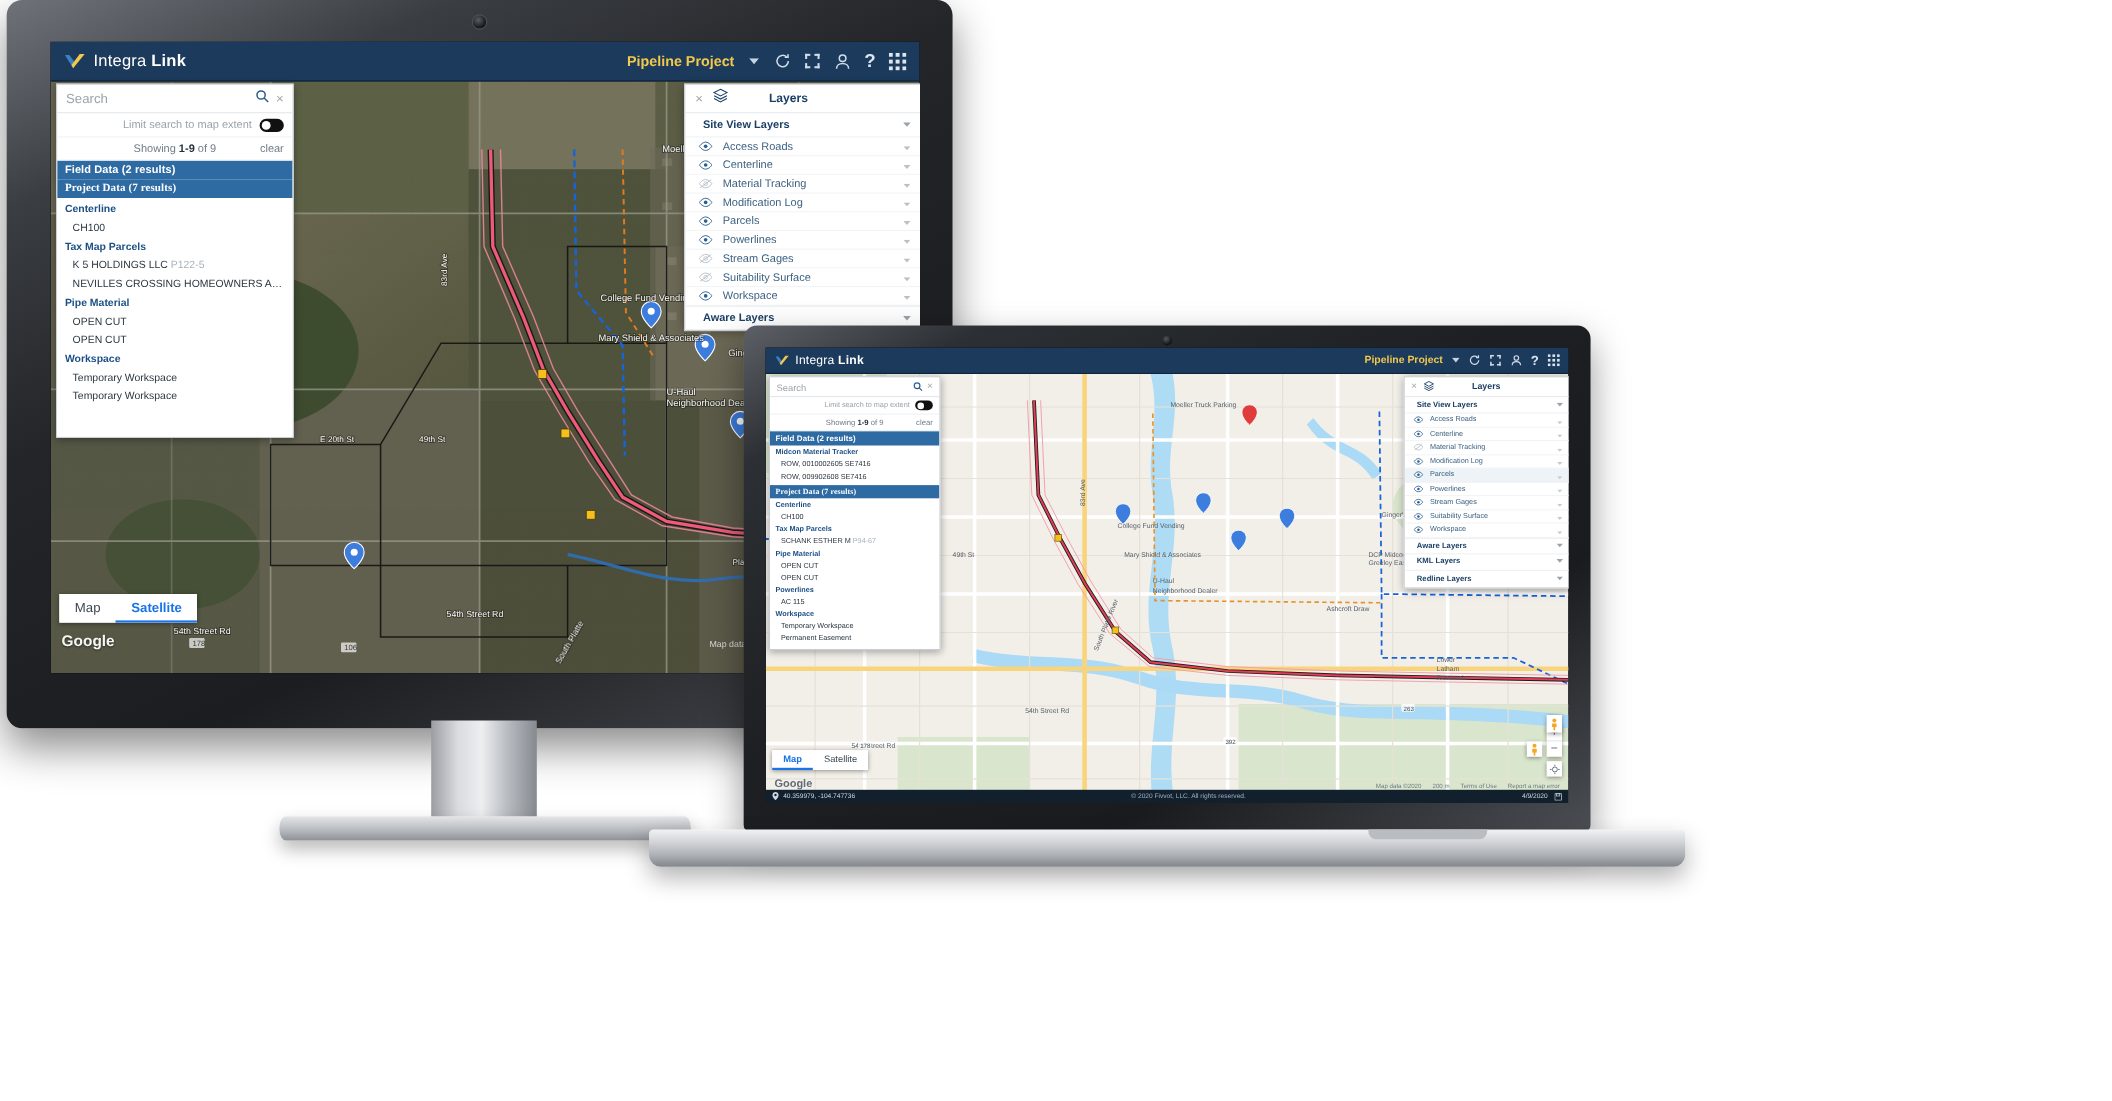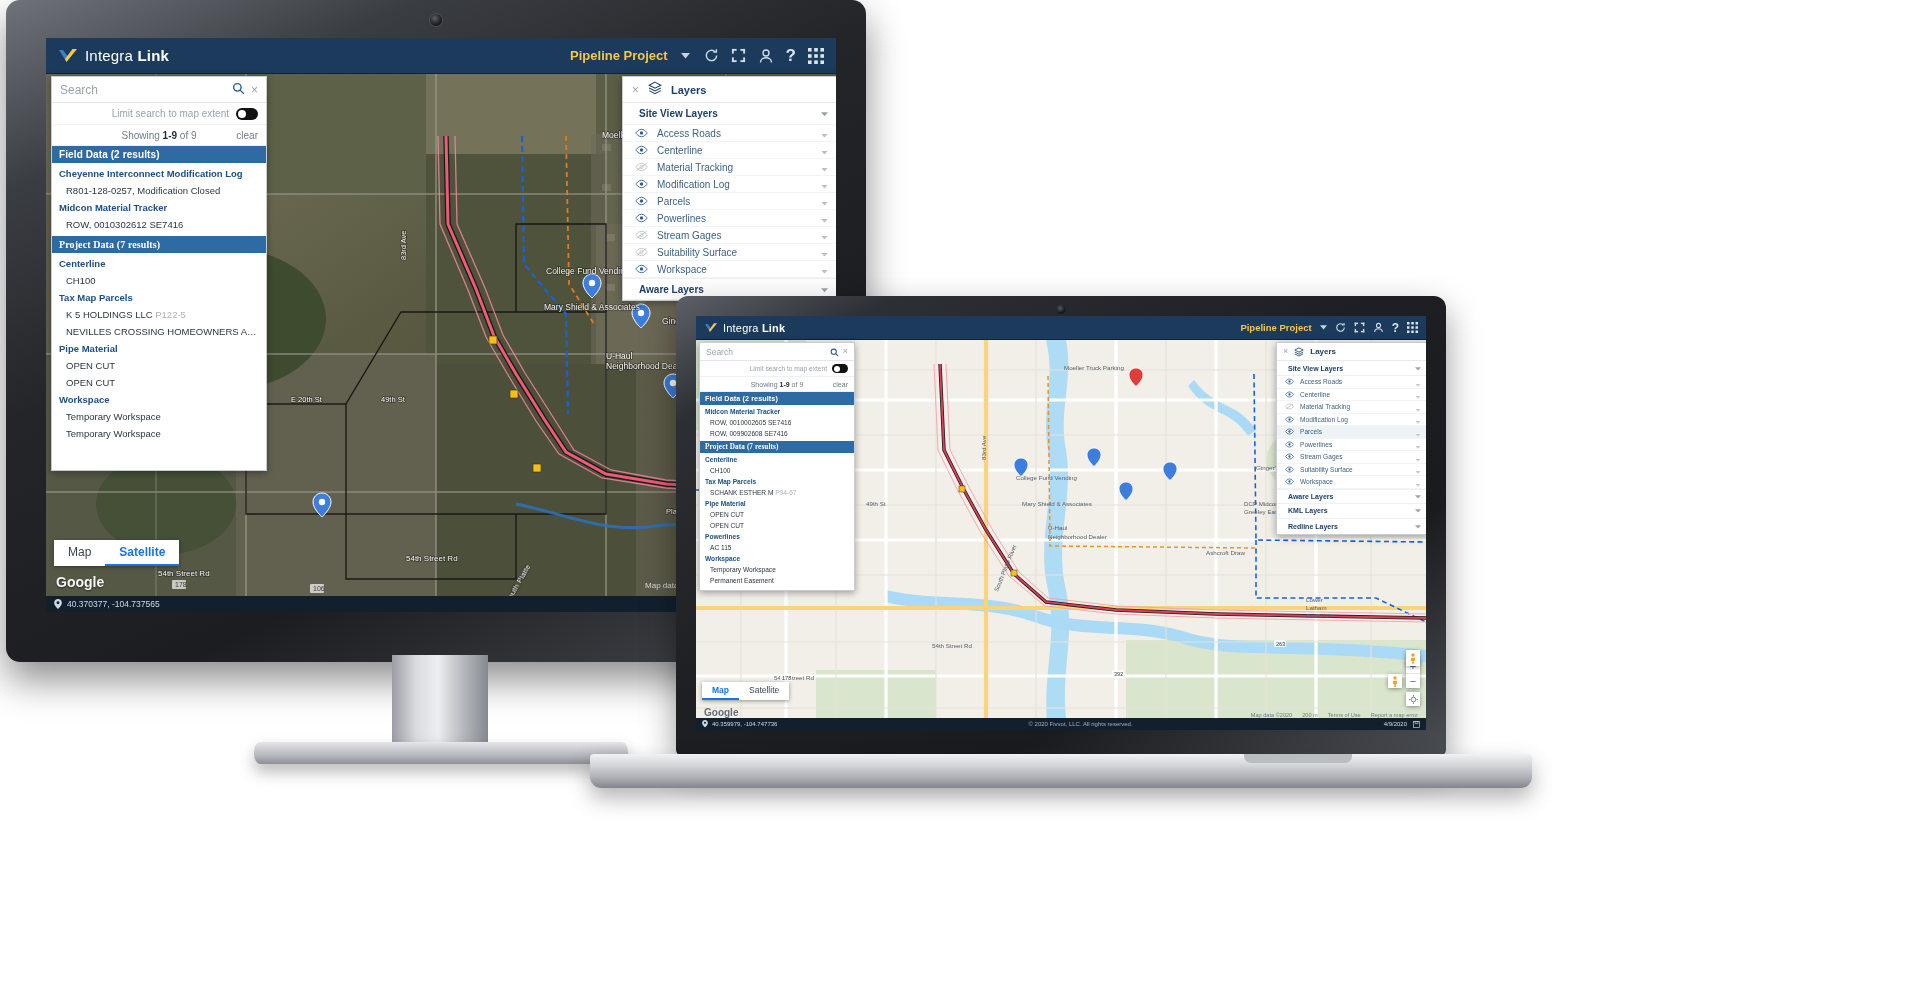--- a/index.html
+++ b/index.html
@@ -110,21 +110,21 @@
   .item .pid{ color:#a9b2ba; }
   .resbody{ background:#fff; }
 
   
   .layerpanel{
     position:absolute; background:#fff; border:1px solid #c6ccd2;
     box-shadow:0 2px 8px rgba(0,0,0,.35); overflow:hidden;
   }
   .lphdr{ display:flex; align-items:center; border-bottom:1px solid #e6eaee; }
   .lphdr .xbtn{ color:#9aa3ab; }
-  .lptitle{ color:#1c3f66; font-weight:700; }
+  .lptitle{ color:#1c3f66; font-weight:700;margin-left:28px; }
   .lpsection{ display:flex; align-items:center; color:#1c3f66; font-weight:700; border-bottom:1px solid #eef1f4; }
   .lprow{ display:flex; align-items:center; border-bottom:1px solid #f2f4f6; }
   .lprow .lbl{ color:#3d6282; }
   .caret{ margin-left:auto; color:#9aa3ab; }
   .eye{ display:block; }
 
   
   .maptypes{ position:absolute; display:flex; background:#fff; box-shadow:0 1px 4px rgba(0,0,0,.4); }
   .mt{ color:#3a4750; text-align:center; }
   .mt.active{ color:#1a73e8; border-bottom:2px solid #1a73e8; font-weight:600; }
@@ -392,26 +392,20 @@
                 <span class="knob" style="width:8px;height:8px;"></span>
               </span>
             </div>
             <div class="showrow" style="height:21px;font-size:10px;">
               <span>Showing</span>&nbsp;<b>1-9</b>&nbsp;<span>of 9</span>
               <span class="clearlink" style="font-size:10px;">clear</span>
             </div>
             <div class="resbody">
 
               <div class="grouphdr" style="padding:3px 7px;font-size:10px;">Field Data (2 results)</div>
-              <div style="padding:2px 0 2px 0;">
-                <div class="cat" style="padding:3px 7px;font-size:9.5px;">Cheyenne Interconnect Modification Log</div>
-                <div class="item nowrap" style="padding:3px 7px 3px 14px;font-size:9.5px;"><span>R801-128-0257, Modification Closed</span></div>
-                <div class="cat" style="padding:3px 7px;font-size:9.5px;">Midcon Material Tracker</div>
-                <div class="item nowrap" style="padding:3px 7px 4px 14px;font-size:9.5px;"><span>ROW, 0010302612 SE7416</span></div>
-              </div>
 
               <div class="grouphdr alt" style="padding:3px 7px;font-size:10px;">Project Data (7 results)</div>
               <div style="padding:2px 0 6px 0;">
                 <div class="cat" style="padding:3px 7px;font-size:9.5px;">Centerline</div>
                 <div class="item nowrap" style="padding:3px 7px 3px 14px;font-size:9.5px;"><span>CH100</span></div>
 
                 <div class="cat" style="padding:3px 7px;font-size:9.5px;">Tax Map Parcels</div>
                 <div class="item nowrap" style="padding:3px 7px 3px 14px;font-size:9.5px;">
                   <span>K 5 HOLDINGS LLC</span>
                   <span class="pid">P122-5</span>
@@ -550,30 +544,20 @@
             </div>
 
             <div class="lpsection" style="height:22px;padding:0 9px 0 16px;font-size:10px;border-top:1px solid #eef1f4;">
               <span>Aware Layers</span>
               <span class="caret"><svg width="7" height="5" viewBox="0 0 8 5">
                     <path d="M0 0 L4 4.5 L8 0 Z" fill="#9aa3ab"></path>
                   </svg></span>
             </div>
           </div>
 
-          <div class="statusbar" style="height:16px;padding:0 8px;font-size:8.5px;">
-            <span style="margin-right:5px;display:inline-flex;">
-              <svg width="8" height="10" viewBox="0 0 10 13" fill="#cfd9e3">
-                  <path d="M5 0C2.3 0 0 2.2 0 4.9C0 8.6 5 13 5 13s5-4.4 5-8.1C10 2.2 7.7 0 5 0z"></path>
-                  <circle cx="5" cy="4.8" r="1.9" fill="#12202e"></circle>
-                </svg>
-            </span>
-            <span>40.370377, -104.737565</span>
-            <span class="copyright">© 2020 Fivvot, LLC. All rights reserved.</span>
-          </div>
 
         </div>
       </div>
     </div>
     <div class="monitor-neck"></div>
     <div class="monitor-base"></div>
   </div>
 
   <div class="laptop-outer">
     <div class="laptop-lid">

